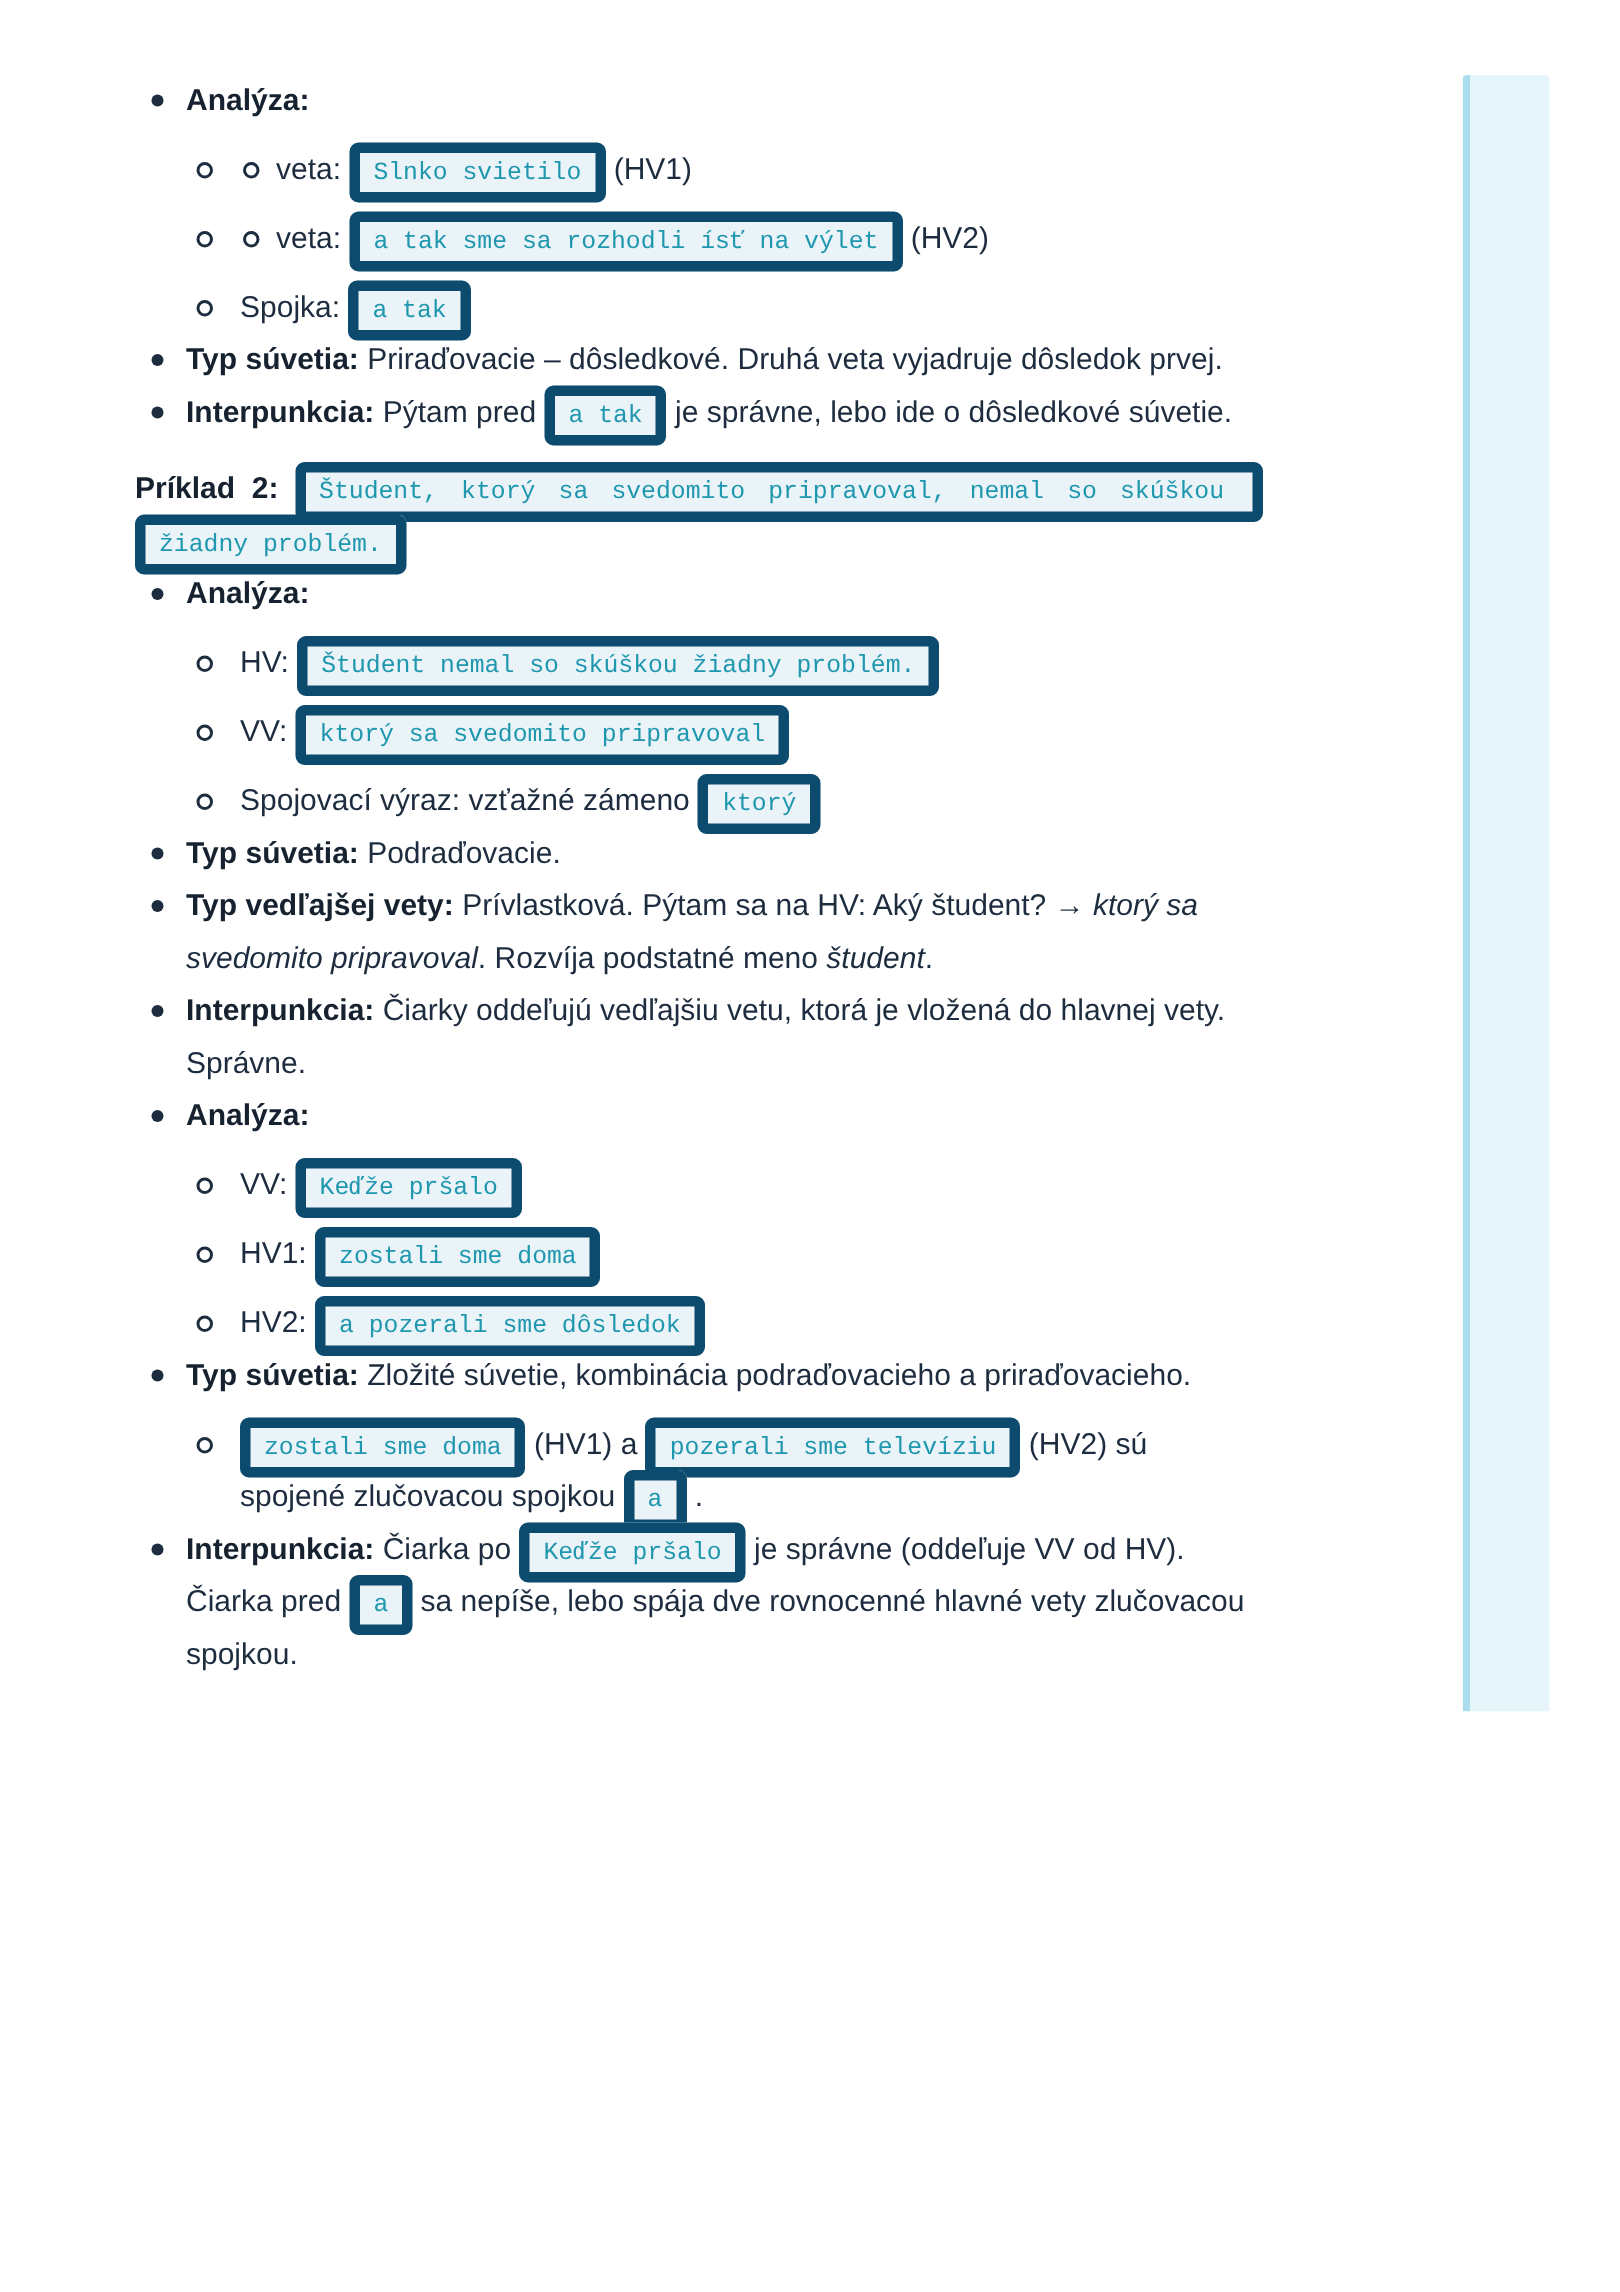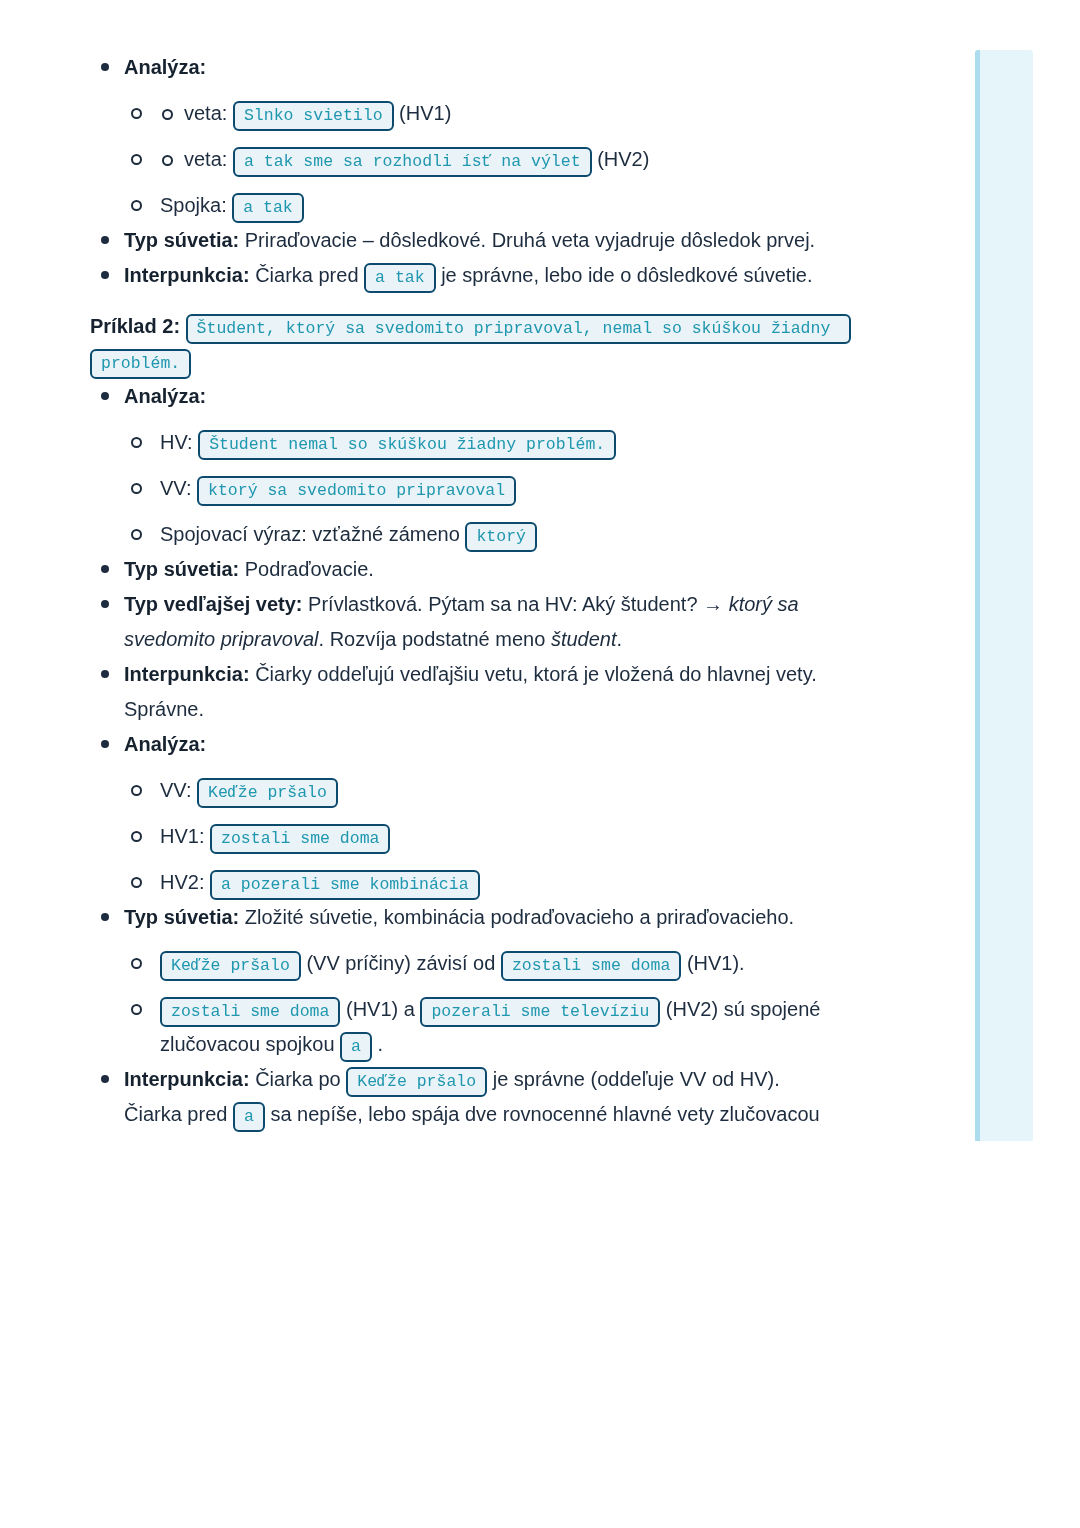--- a/index.html
+++ b/index.html
@@ -41,21 +41,21 @@
     border:2.5px solid #1d2c3e; background:transparent;
   }
   .p { margin-top:16px; text-align:justify; }
   strong { font-weight:700; color:#16222f; }
   em { font-style:italic; }
   code.chip {
     font-family:"Liberation Mono","DejaVu Sans Mono", monospace;
     font-size:16.5px;
     color:#1f97ae;
     background:#e9f3f8;
-    border:2px solid #0c4a6e;
+    border:7px solid #0c4a6e;
     border-radius:6px;
     padding:3px 9px 4px 9px;
     -webkit-box-decoration-break:clone;
     box-decoration-break:clone;
     white-space:pre-wrap;
   }
   .ringglyph {
     display:inline-block;
     width:11px; height:11px; border-radius:50%;
     border:2.5px solid #1d2c3e;
@@ -73,32 +73,31 @@
 <body>
 
 <div class="page">
   <div class="decor-bar"></div>
   <main class="content" id="content">
       <div class="block li l1"><span class="marker"></span><strong>Analýza:</strong></div>
       <div class="block li l2"><span class="marker"></span><span class="ringglyph"></span><span>veta: </span><code class="chip">Slnko svietilo</code><span> (HV1)</span></div>
       <div class="block li l2"><span class="marker"></span><span class="ringglyph"></span><span>veta: </span><code class="chip">a tak sme sa rozhodli ísť na výlet</code><span> (HV2)</span></div>
       <div class="block li l2"><span class="marker"></span><span>Spojka: </span><code class="chip">a tak</code></div>
       <div class="block li l1"><span class="marker"></span><strong>Typ súvetia:</strong><span> Priraďovacie – dôsledkové. Druhá veta vyjadruje dôsledok prvej.</span></div>
-      <div class="block li l1"><span class="marker"></span><strong>Interpunkcia:</strong><span> Čiarka pred </span><code class="chip">a tak</code><span> je správne, lebo ide o dôsledkové súvetie.</span></div>
+      <div class="block li l1"><span class="marker"></span><strong>Interpunkcia:</strong><span> Pýtam pred </span><code class="chip">a tak</code><span> je správne, lebo ide o dôsledkové súvetie.</span></div>
       <div class="block p"><strong>Príklad 2: </strong><code class="chip">Študent, ktorý sa svedomito pripravoval, nemal so skúškou žiadny problém.</code></div>
       <div class="block li l1"><span class="marker"></span><strong>Analýza:</strong></div>
       <div class="block li l2"><span class="marker"></span><span>HV: </span><code class="chip">Študent nemal so skúškou žiadny problém.</code></div>
       <div class="block li l2"><span class="marker"></span><span>VV: </span><code class="chip">ktorý sa svedomito pripravoval</code></div>
       <div class="block li l2"><span class="marker"></span><span>Spojovací výraz: vzťažné zámeno </span><code class="chip">ktorý</code></div>
       <div class="block li l1"><span class="marker"></span><strong>Typ súvetia:</strong><span> Podraďovacie.</span></div>
       <div class="block li l1"><span class="marker"></span><strong>Typ vedľajšej vety:</strong><span> Prívlastková. Pýtam sa na HV: Aký študent? → </span><em>ktorý sa svedomito pripravoval</em><span>. Rozvíja podstatné meno </span><em>študent</em><span>.</span></div>
       <div class="block li l1"><span class="marker"></span><strong>Interpunkcia:</strong><span> Čiarky oddeľujú vedľajšiu vetu, ktorá je vložená do hlavnej vety. Správne.</span></div>
       <div class="block li l1"><span class="marker"></span><strong>Analýza:</strong></div>
       <div class="block li l2"><span class="marker"></span><span>VV: </span><code class="chip">Keďže pršalo</code></div>
       <div class="block li l2"><span class="marker"></span><span>HV1: </span><code class="chip">zostali sme doma</code></div>
-      <div class="block li l2"><span class="marker"></span><span>HV2: </span><code class="chip">a pozerali sme kombinácia</code></div>
+      <div class="block li l2"><span class="marker"></span><span>HV2: </span><code class="chip">a pozerali sme dôsledok</code></div>
       <div class="block li l1"><span class="marker"></span><strong>Typ súvetia:</strong><span> Zložité súvetie, kombinácia podraďovacieho a priraďovacieho.</span></div>
-      <div class="block li l2"><span class="marker"></span><code class="chip">Keďže pršalo</code><span> (VV príčiny) závisí od </span><code class="chip">zostali sme doma</code><span> (HV1).</span></div>
       <div class="block li l2"><span class="marker"></span><code class="chip">zostali sme doma</code><span> (HV1) a </span><code class="chip">pozerali sme televíziu</code><span> (HV2) sú spojené zlučovacou spojkou </span><code class="chip">a</code><span> .</span></div>
       <div class="block li l1"><span class="marker"></span><strong>Interpunkcia:</strong><span> Čiarka po </span><code class="chip">Keďže pršalo</code><span> je správne (oddeľuje VV od HV). Čiarka pred </span><code class="chip">a</code><span> sa nepíše, lebo spája dve rovnocenné hlavné vety zlučovacou spojkou.</span></div>
     </main>
   <div class="footer">(c) Knowunity 2025</div>
 </div>
 
 </body></html>

